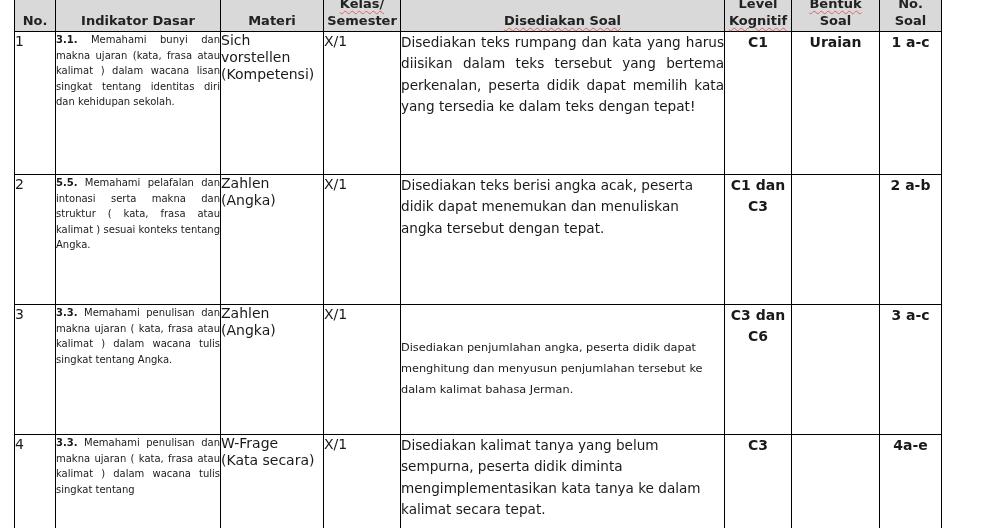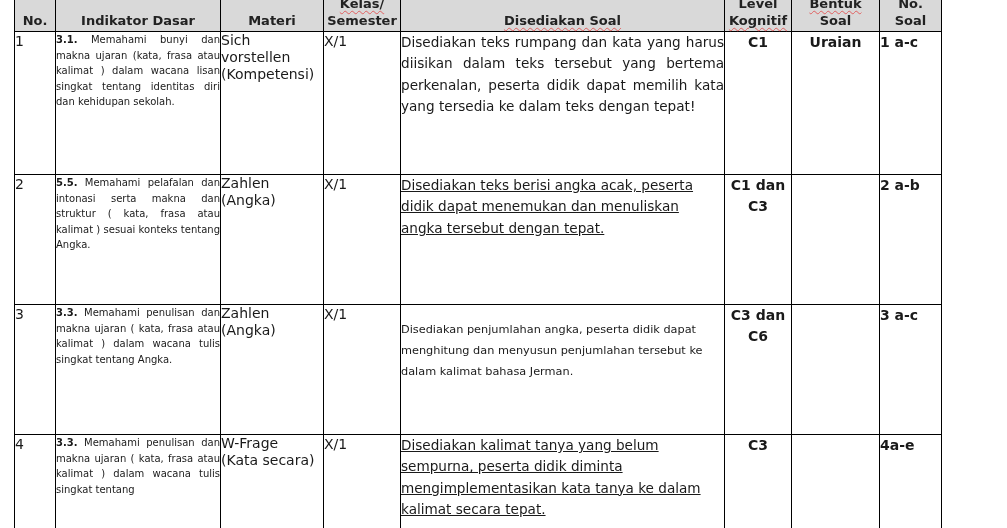--- a/index.html
+++ b/index.html
@@ -78,36 +78,35 @@
       font-size: 13.6px;
       line-height: 21.3px;
       padding: 4px 6px 0 7px;
       text-align: justify;
       text-align-last: left;
       margin-top: 48px;
     }
     td.c-ind.small {
       font-size: 11.3px;
       line-height: 21px;
-      padding-top: 14px;
+      padding-top: 32px;
       text-align: left;
     }
     td.c-ind.plain {
       text-align: left;
-      text-decoration: underline;
     }
     td.c-level, td.c-bentuk, td.c-nosoal {
       font-size: 14px;
       line-height: 21px;
       text-align: center;
       padding-top: 4px;
       font-weight: bold;
     }
     td.c-nosoal {
-      text-align: left;
+      text-align: center;
       padding-right: 12px;
     }
     .page-edge {
       position: absolute;
       left: 940px;
       top: 0;
       width: 2px;
       height: 16px;
       background: #000;
     }

